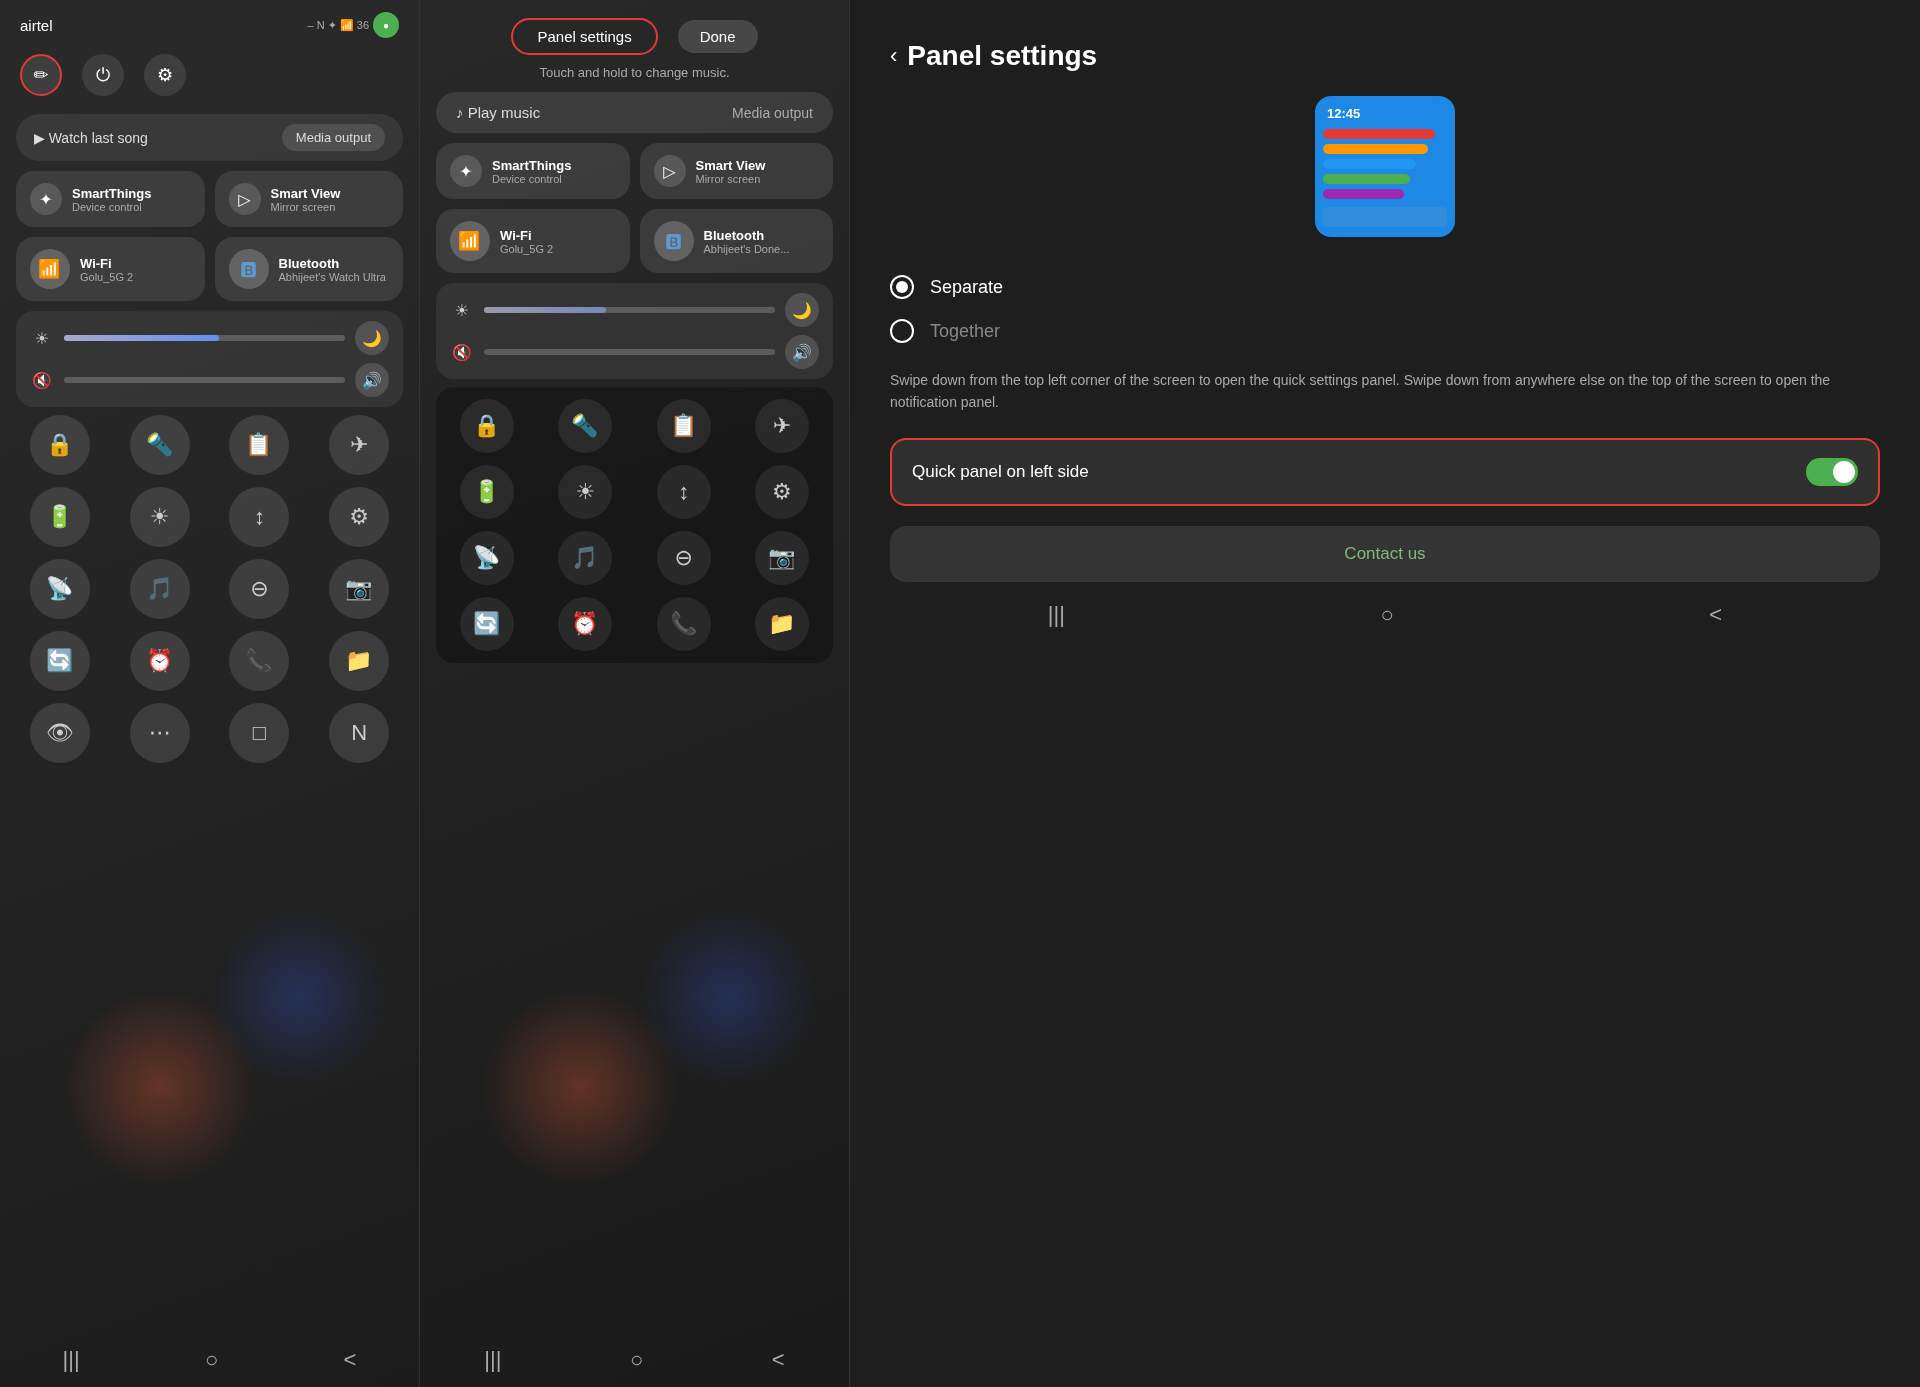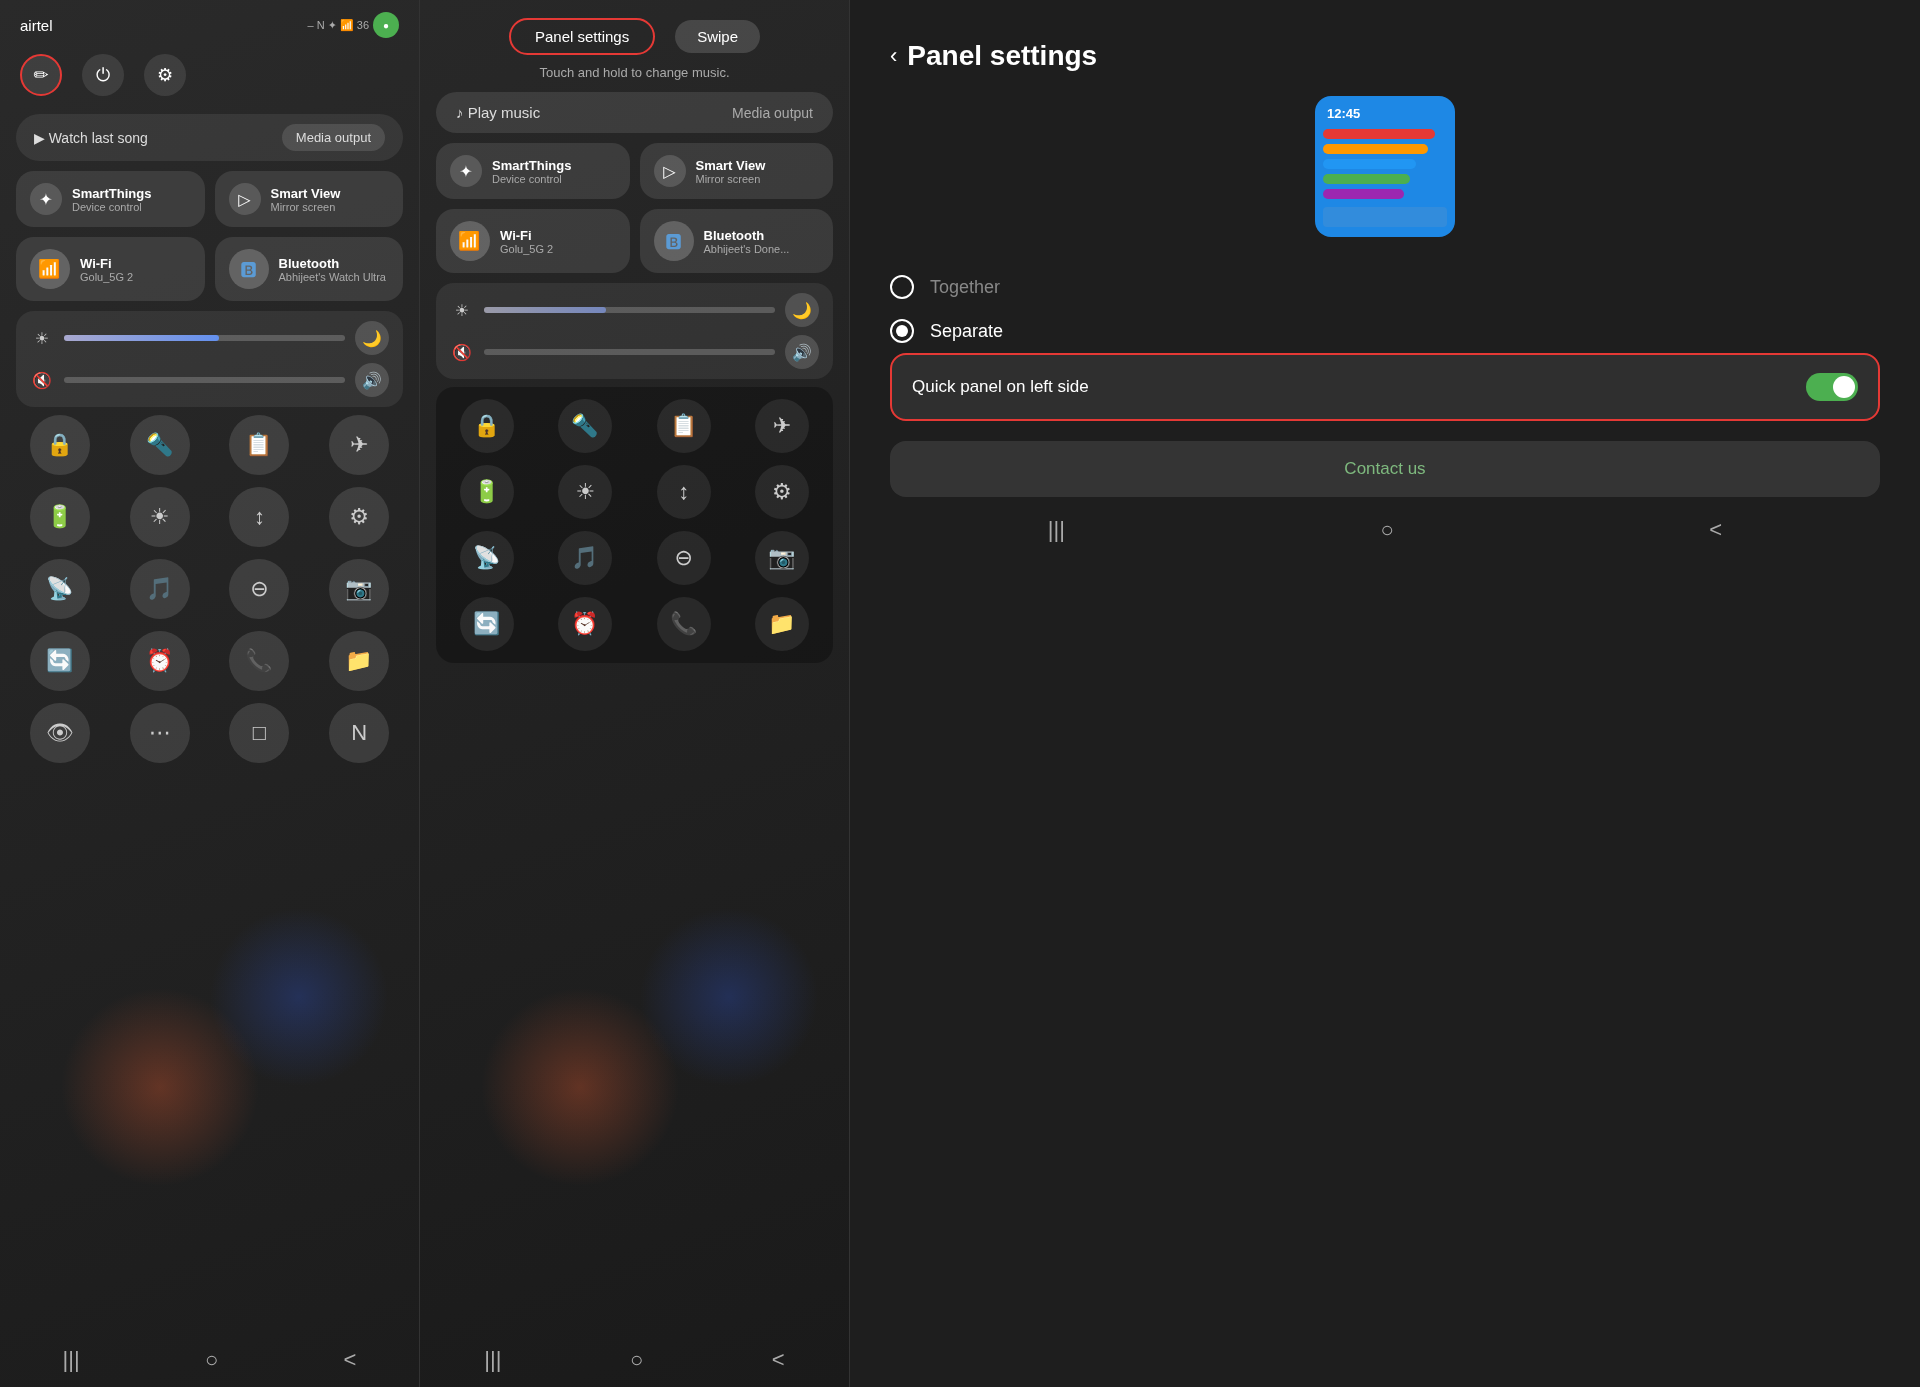--- a/index.html
+++ b/index.html
@@ -515,21 +515,21 @@
     <span>&lt;</span>
   </div>
 </div>
 
 <div class="panel-mid">
   <div class="bg-blur-1"></div>
   <div class="bg-blur-2"></div>
 
   <div class="mid-header">
     <button class="panel-settings-btn">Panel settings</button>
-    <button class="done-btn">Swipe</button>
+    <button class="done-btn">Done</button>
   </div>
 
   <div class="touch-hint">Touch and hold to change music.</div>
 
   <div class="mid-media-row">
     <span>♪  Play music</span>
     <div class="mid-media-spacer"></div>
     <span style="color:#aaa;font-size:14px;">Media output</span>
   </div>
 
@@ -627,31 +627,32 @@
         <div class="preview-bar" style="background:#ff9800; width:85%;"></div>
         <div class="preview-bar" style="background:#2196f3; width:75%;"></div>
         <div class="preview-bar" style="background:#4caf50; width:70%;"></div>
         <div class="preview-bar" style="background:#9c27b0; width:65%;"></div>
       </div>
       <div style="margin-top:8px; background:rgba(100,150,200,0.3); height:20px; border-radius:4px;"></div>
     </div>
   </div>
 
   <div class="radio-option">
+    <div class="radio-circle selected">
+      <div class="radio-dot"></div>
+    </div>
+    <span class="radio-label">Separate</span>
+  </div>
+
+  <div class="radio-option">
     <div class="radio-circle"></div>
     <span class="radio-label inactive">Together</span>
   </div>
 
-  <div class="radio-option">
-    <div class="radio-circle selected">
-      <div class="radio-dot"></div>
-    </div>
-    <span class="radio-label">Separate</span>
-  </div>
-
+  <p class="desc-text">Swipe down from the top left corner of the screen to open the quick settings panel. Swipe down from anywhere else on the top of the screen to open the notification panel.</p>
 
   <div class="qp-toggle-row">
     <span class="qp-toggle-label">Quick panel on left side</span>
     <div class="toggle-switch">
       <div class="toggle-knob"></div>
     </div>
   </div>
 
   <div class="contact-btn">Contact us</div>
 

